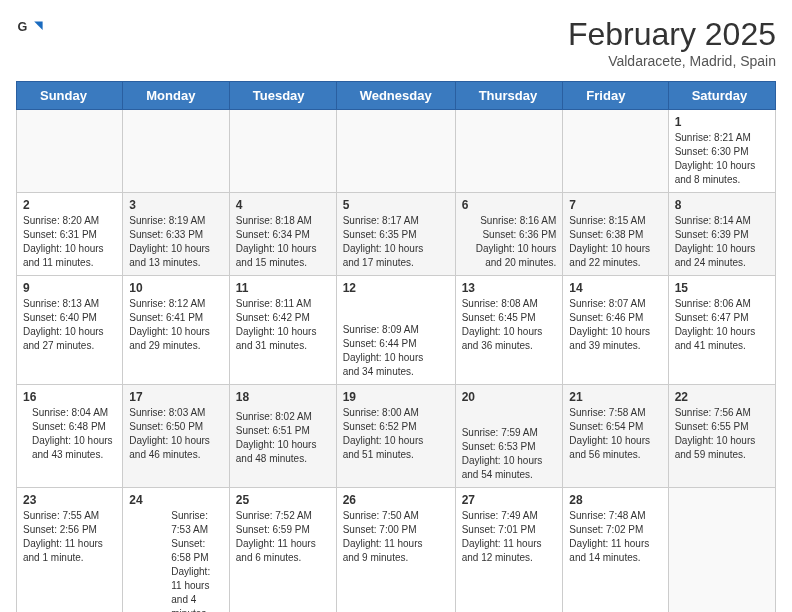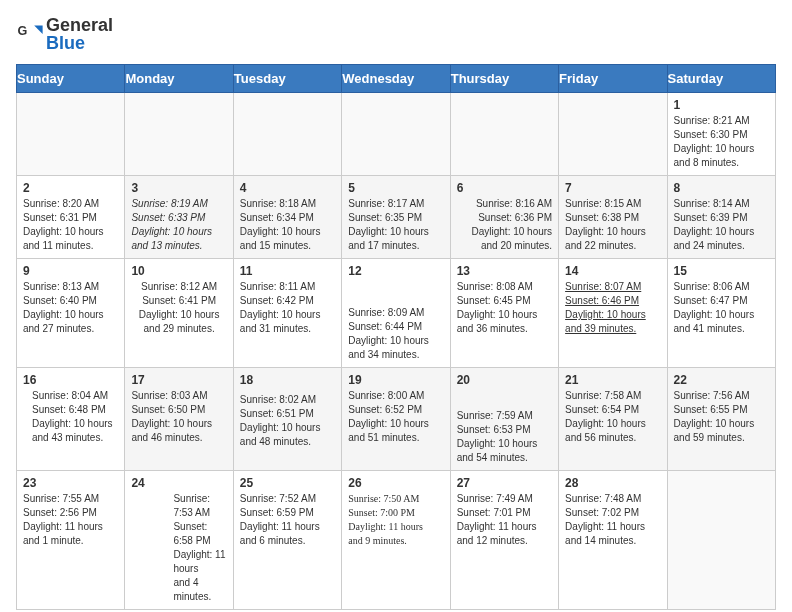--- a/index.html
+++ b/index.html
@@ -48,21 +48,21 @@
     }
     .calendar {
       width: 100%;
       border-collapse: collapse;
       border: 1px solid #ccc;
     }
     .calendar th {
       background: #3a7abf;
       color: #fff;
       text-align: left;
-      padding: 6px 0;
+      padding: 6px 23px;
       font-size: 13px;
       font-weight: bold;
       border: 1px solid #2a5fa0;
     }
     .calendar td {
       vertical-align: top;
       border: 1px solid #ccc;
       padding: 5px 6px;
       width: 108px;
       min-height: 80px;
@@ -94,24 +94,24 @@
   </style>
 </head>
 <body>
 
 <div class="header">
   <div class="logo">
     <svg class="logo-icon" viewBox="0 0 40 40">
       <text x="2" y="22" font-size="18" font-weight="bold" fill="#333">G</text>
       <polygon points="26,8 38,8 38,20" fill="#1a6bbf"></polygon>
     </svg>
-    <div class="logo-text">
-      <span class="logo-general">General</span>
-      <span class="logo-blue">Blue</span>
-    </div>
+  </div>
+  <div class="title-block">
+    <div class="month-year">February 2025</div>
+    <div class="location">Valdaracete, Madrid, Spain</div>
   </div>
 </div>
 
 <table class="calendar">
   <thead>
     <tr>
     <th>Sunday</th>
         <th>Monday</th>
         <th>Tuesday</th>
         <th>Wednesday</th>
@@ -139,21 +139,21 @@
       <tr class="row-alt">
         <td>
           <span class="day-num">2</span>
           <div class="day-info" style="white-space: pre-line;">Sunrise: 8:20 AM
 Sunset: 6:31 PM
 Daylight: 10 hours
 and 11 minutes.</div>
         </td>
         <td>
           <span class="day-num">3</span>
-          <div class="day-info" style="white-space: pre-line; font-style: italic;">Sunrise: 8:19 AM
+          <div class="day-info" style="white-space: pre-line;">Sunrise: 8:19 AM
 Sunset: 6:33 PM
 Daylight: 10 hours
 and 13 minutes.</div>
         </td>
         <td>
           <span class="day-num">4</span>
           <div class="day-info" style="white-space: pre-line;">Sunrise: 8:18 AM
 Sunset: 6:34 PM
 Daylight: 10 hours
 and 15 minutes.</div>
@@ -190,21 +190,21 @@
       <tr>
         <td>
           <span class="day-num">9</span>
           <div class="day-info" style="white-space: pre-line;">Sunrise: 8:13 AM
 Sunset: 6:40 PM
 Daylight: 10 hours
 and 27 minutes.</div>
         </td>
         <td>
           <span class="day-num">10</span>
-          <div class="day-info" style="white-space: pre-line; text-align: center;">Sunrise: 8:12 AM
+          <div class="day-info" style="white-space: pre-line;">Sunrise: 8:12 AM
 Sunset: 6:41 PM
 Daylight: 10 hours
 and 29 minutes.</div>
         </td>
         <td>
           <span class="day-num">11</span>
           <div class="day-info" style="white-space: pre-line;">Sunrise: 8:11 AM
 Sunset: 6:42 PM
 Daylight: 10 hours
 and 31 minutes.</div>
@@ -218,21 +218,21 @@
         </td>
         <td>
           <span class="day-num">13</span>
           <div class="day-info" style="white-space: pre-line;">Sunrise: 8:08 AM
 Sunset: 6:45 PM
 Daylight: 10 hours
 and 36 minutes.</div>
         </td>
         <td>
           <span class="day-num">14</span>
-          <div class="day-info" style="white-space: pre-line; text-decoration: underline;">Sunrise: 8:07 AM
+          <div class="day-info" style="white-space: pre-line;">Sunrise: 8:07 AM
 Sunset: 6:46 PM
 Daylight: 10 hours
 and 39 minutes.</div>
         </td>
         <td>
           <span class="day-num">15</span>
           <div class="day-info" style="white-space: pre-line;">Sunrise: 8:06 AM
 Sunset: 6:47 PM
 Daylight: 10 hours
 and 41 minutes.</div>
@@ -306,21 +306,21 @@
         </td>
         <td>
           <span class="day-num">25</span>
           <div class="day-info" style="white-space: pre-line;">Sunrise: 7:52 AM
 Sunset: 6:59 PM
 Daylight: 11 hours
 and 6 minutes.</div>
         </td>
         <td>
           <span class="day-num">26</span>
-          <div class="day-info" style="white-space: pre-line; font-family: Liberation Serif, serif;">Sunrise: 7:50 AM
+          <div class="day-info" style="white-space: pre-line;">Sunrise: 7:50 AM
 Sunset: 7:00 PM
 Daylight: 11 hours
 and 9 minutes.</div>
         </td>
         <td>
           <span class="day-num">27</span>
           <div class="day-info" style="white-space: pre-line;">Sunrise: 7:49 AM
 Sunset: 7:01 PM
 Daylight: 11 hours
 and 12 minutes.</div>

